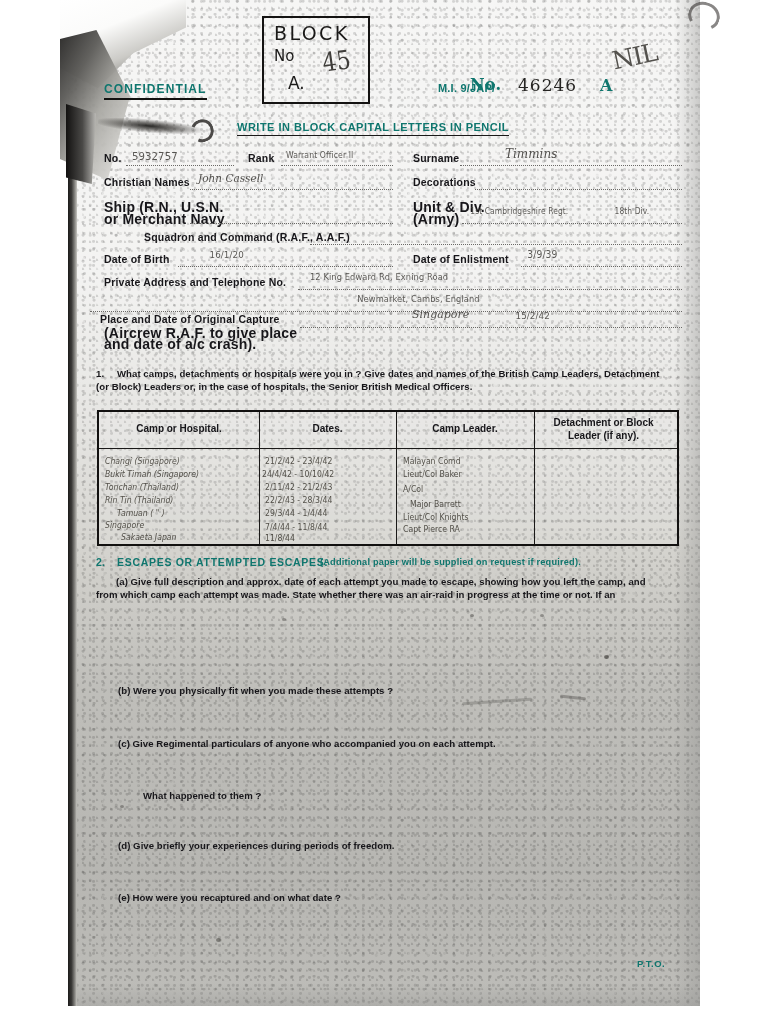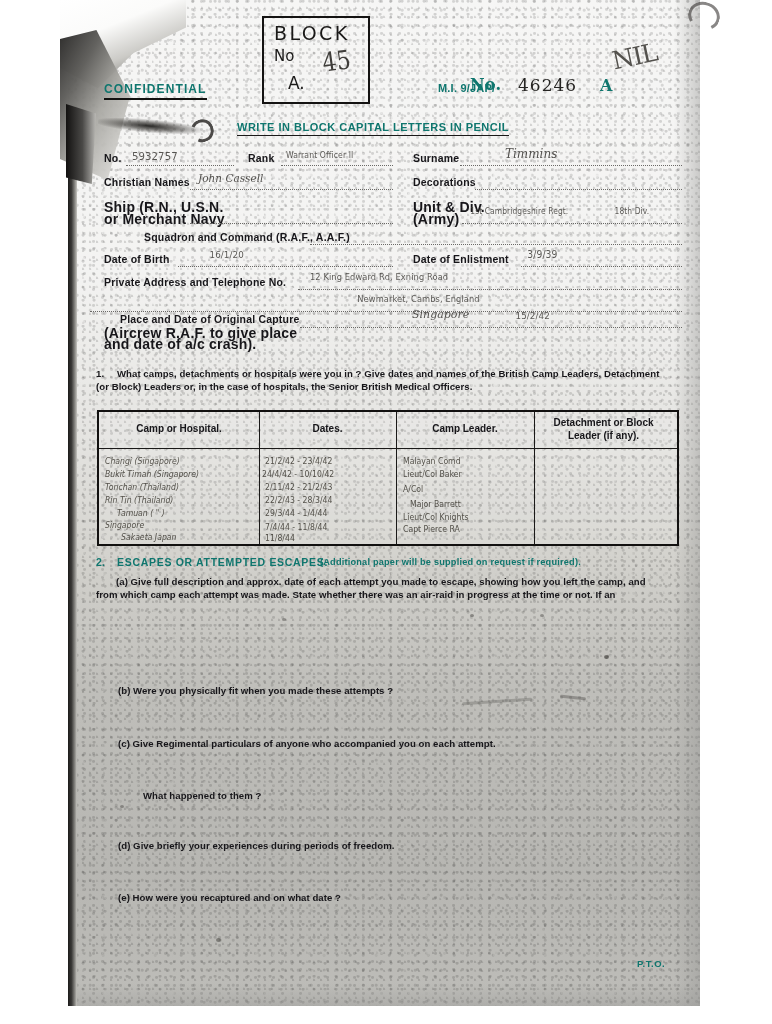--- a/index.html
+++ b/index.html
@@ -204,21 +204,21 @@
   <div class="rule" style="left:521px;top:266px;width:161px;"></div>
   <div class="hwc" style="left:526px;top:249px;font-size:10px;">3/9/39</div>
 
   <div class="t lbl" style="left:104px;top:276px;">Private Address and Telephone No.</div>
   <div class="rule" style="left:298px;top:289px;width:384px;"></div>
   <div class="hwc" style="left:304px;top:272px;font-size:9px;">12 King Edward Rd, Exning Road</div>
 
   <div class="rule" style="left:90px;top:311px;width:592px;"></div>
   <div class="hwc" style="left:352px;top:294px;font-size:9px;">Newmarket, Cambs, England</div>
 
-  <div class="t lbl" style="left:120px;top:313px;">Place and Date of Original Capture</div>
+  <div class="t lbl" style="left:100px;top:313px;">Place and Date of Original Capture</div>
   <div class="t lblsm" style="left:104px;top:325px;">(Aircrew R.A.F. to give place</div>
   <div class="t lblsm" style="left:104px;top:336px;">and date of a/c crash).</div>
   <div class="rule" style="left:300px;top:327px;width:382px;"></div>
   <div class="hw" style="left:412px;top:308px;font-size:11px;">Singapore</div>
   <div class="hwc" style="left:514px;top:310px;font-size:9.5px;">15/2/42</div>
 
   <div class="t body" style="left:96px;top:368px;">1.</div>
   <div class="t body" style="left:117px;top:368px;">What camps, detachments or hospitals were you in ?   Give dates and names of the British Camp Leaders,  Detachment</div>
   <div class="t body" style="left:96px;top:381px;">(or Block) Leaders or, in the case of hospitals, the Senior British Medical Officers.</div>
 

